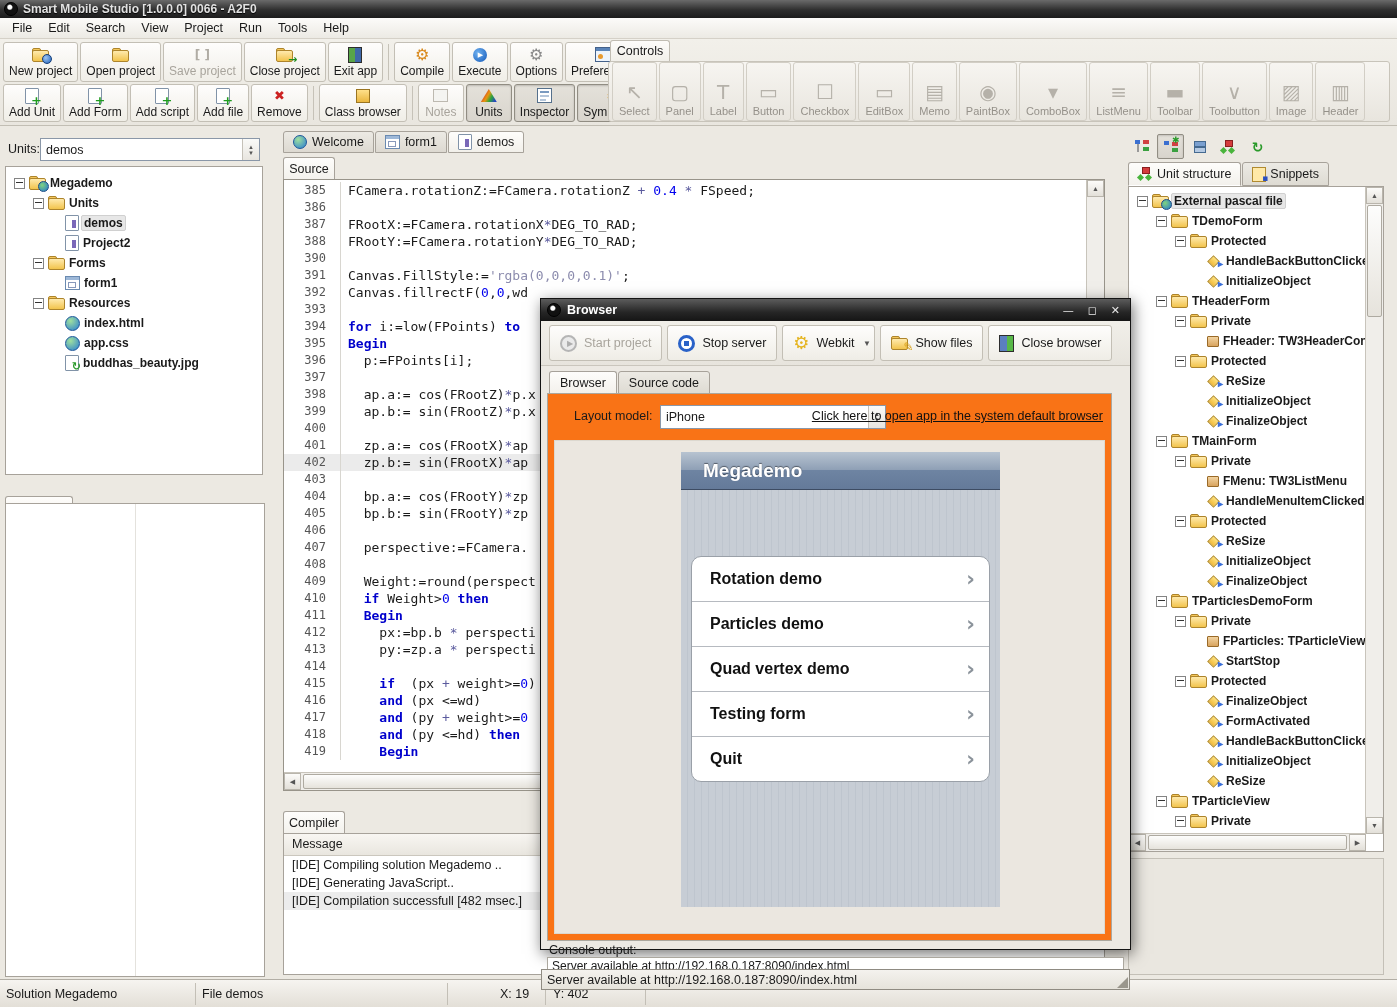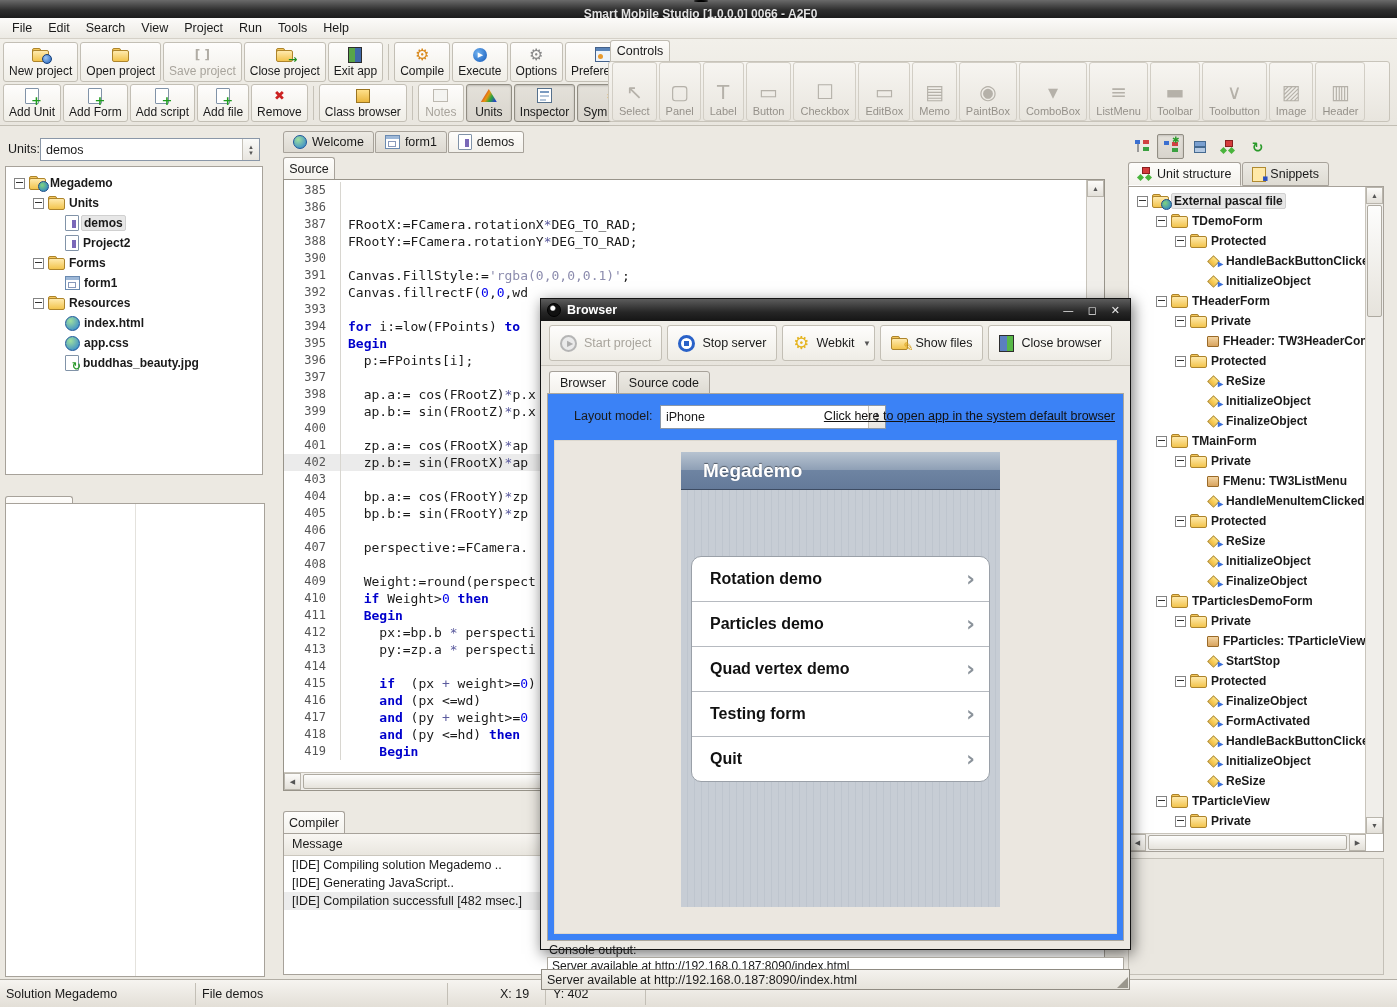--- a/index.html
+++ b/index.html
@@ -1,20 +1,20 @@
 <!DOCTYPE html>
 <html><head>
 <meta charset="utf-8">
 <style>
   html,body{margin:0;padding:0;background:#555;}
   #app{position:relative;width:1397px;height:1007px;background:#ece9e2;overflow:hidden;
        font-family:"Liberation Sans",sans-serif;font-size:12px;color:#1a1a1a;}
   
   .titlebar{position:absolute;left:0;top:0;width:100%;height:18px;
-    background:linear-gradient(#6a6a6a,#2f2f2f 55%,#1c1c1c);display:flex;align-items:center;gap:5px;padding-left:4px;box-sizing:border-box;flex-direction:column;}
+    background:linear-gradient(#6a6a6a,#2f2f2f 55%,#1c1c1c);display:flex;align-items:center;gap:5px;padding-left:4px;box-sizing:border-box;}
   .titlebar .ttext{color:#e2e2e2;font-weight:bold;font-size:12px;text-shadow:0 1px 1px #000;}
   .app-ico{width:12px;height:12px;border-radius:50%;background:radial-gradient(circle at 40% 35%,#fff 0 18%,#111 30%);border:1px solid #000;}
   .menubar{position:absolute;left:0;top:18px;width:100%;height:21px;
     background:linear-gradient(#fcfbf9,#eceae4);border-bottom:1px solid #d5d1c8;display:flex;align-items:center;padding-left:4px;box-sizing:border-box;}
   .menu-item{padding:2px 8px;font-size:12.5px;}
   
   .toolzone{position:absolute;left:0;top:39px;width:100%;height:86px;background:linear-gradient(#f2f0ea,#e9e6df);border-bottom:1px solid #c2beb4;}
   .tbrow{position:absolute;display:flex;align-items:stretch;gap:2px;}
   .tbtn{border:1px solid #c3bfb5;border-radius:3px;background:linear-gradient(#fefdfc,#f0eee7);
     display:flex;flex-direction:column;align-items:center;justify-content:center;gap:1px;padding:2px 5px;min-width:34px;}
@@ -100,21 +100,21 @@
   .btitle{height:22px;background:linear-gradient(#5c5c5c,#262626 60%,#151515);display:flex;align-items:center;gap:6px;padding:0 6px;}
   .btitle .ttext{color:#fff;font-weight:bold;font-size:12.5px;flex:1;}
   .wbtn{color:#e8e8e8;font-size:11px;font-family:"DejaVu Sans",sans-serif;padding:0 4px;}
   .btoolbar{height:44px;border-bottom:1px solid #cac6bd;display:flex;align-items:center;gap:5px;padding-left:8px;background:linear-gradient(#f1efe9,#e7e4dd);}
   .bbtn{height:34px;border:1px solid #c3bfb5;border-radius:3px;background:linear-gradient(#fefdfc,#efede6);
     display:flex;align-items:center;gap:7px;padding:0 10px;font-size:12.5px;}
   .bbtn.disabled{color:#a8a49c;}
   .drop{height:34px;width:15px;border:1px solid #c3bfb5;border-left:none;border-radius:0 3px 3px 0;margin-left:-6px;
     display:flex;align-items:center;justify-content:center;font-size:8px;color:#555;background:linear-gradient(#fefdfc,#efede6);}
   .btabs{position:absolute;left:8px;top:72px;display:flex;gap:1px;height:23px;}
-  .bcontent{position:absolute;left:6px;top:94px;right:6px;height:546px;border:1px solid #aba79e;background:#3b82f6;}
+  .bcontent{position:absolute;left:6px;top:94px;right:18px;height:546px;border:1px solid #aba79e;background:#f97316;}
   .lm-label{position:absolute;left:26px;top:15px;font-size:12.5px;}
   .lm-link{position:absolute;right:8px;top:15px;font-size:12.5px;text-decoration:underline;color:#111;}
   .preview{position:absolute;left:6px;top:46px;right:6px;bottom:6px;background:#ebe7e0;border:1px solid #dcd8cf;overflow:hidden;}
   .phone{position:absolute;left:126px;top:11px;width:319px;height:455px;background:repeating-linear-gradient(90deg,#c7cdd5 0 6px,#bec5ce 6px 7px);}
   .phead{height:37px;background:linear-gradient(#b7c3d0,#8e9fb5 49%,#6e84a2 50%,#647a99);border-bottom:1px solid #3d4c63;
     display:flex;align-items:center;padding-left:22px;color:#fff;font-weight:bold;font-size:19px;text-shadow:0 -1px 1px rgba(0,0,0,.45);}
   .plist{position:absolute;left:10px;top:104px;width:297px;background:#fff;border:1px solid #9aa0a8;border-radius:10px;overflow:hidden;}
   .pitem{height:44px;border-bottom:1px solid #b6bac0;display:flex;align-items:center;padding:0 14px 0 18px;}
   .pitem:last-child{border-bottom:none;}
   .pitem .plab{flex:1;font-weight:bold;font-size:16px;color:#111;}
@@ -469,21 +469,21 @@
           <span class="i-doc">
             <span class="badge" style="right:2px;bottom:2px;width:4px;height:8px;background:#7a68b8"></span>
           </span>
         </span>
         <span>demos</span>
       </div>
     </div>
   <div class="tabctl" style="left:283px;top:157px;width:50px;height:22px;">Source</div>
   <div class="editor">
     <div class="codearea" id="codearea">
-        <div class="cline"><span class="lnum">385</span><span class="gutgap"></span></div>
+        <div class="cline"><span class="lnum">385</span><span class="gutgap"></span><span>FCamera.rotationZ:=FCamera.rotationZ <span class="op">+</span> <span class="num">0.4</span> <span class="op">*</span> FSpeed;</span></div>
         <div class="cline"><span class="lnum">386</span><span class="gutgap"></span><span></span></div>
         <div class="cline"><span class="lnum">387</span><span class="gutgap"></span><span>FRootX:=FCamera.rotationX<span class="op">*</span>DEG_TO_RAD;</span></div>
         <div class="cline"><span class="lnum">388</span><span class="gutgap"></span><span>FRootY:=FCamera.rotationY<span class="op">*</span>DEG_TO_RAD;</span></div>
         <div class="cline"><span class="lnum">390</span><span class="gutgap"></span><span></span></div>
         <div class="cline"><span class="lnum">391</span><span class="gutgap"></span><span>Canvas.FillStyle:=<span class="str">'rgba(0,0,0,0.1)'</span>;</span></div>
         <div class="cline"><span class="lnum">392</span><span class="gutgap"></span><span>Canvas.fillrectF(<span class="num">0</span>,<span class="num">0</span>,wd</span></div>
         <div class="cline"><span class="lnum">393</span><span class="gutgap"></span><span></span></div>
         <div class="cline"><span class="lnum">394</span><span class="gutgap"></span><span><span class="kw">for</span> i:=low(FPoints) <span class="kw">to</span> </span></div>
         <div class="cline"><span class="lnum">395</span><span class="gutgap"></span><span><span class="kw">Begin</span></span></div>
         <div class="cline"><span class="lnum">396</span><span class="gutgap"></span><span>  p:=FPoints[i];</span></div>

